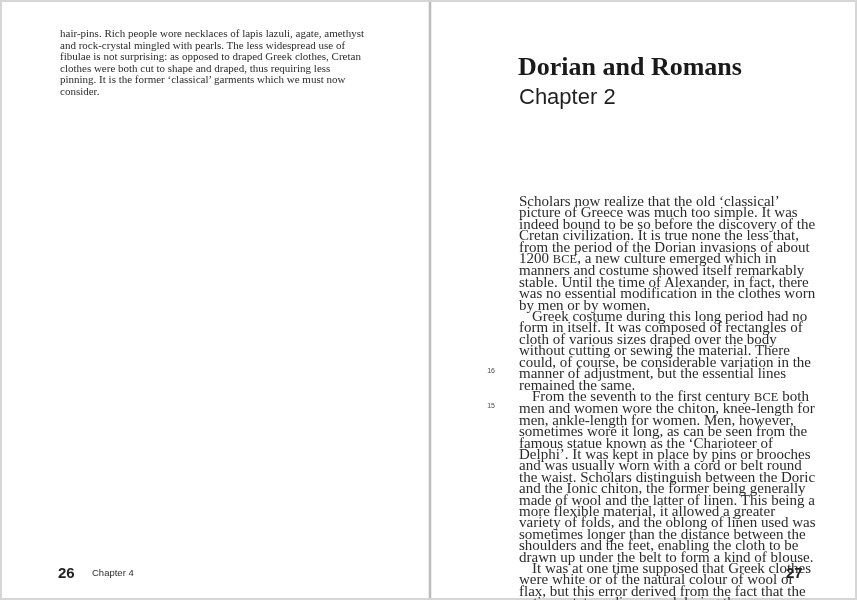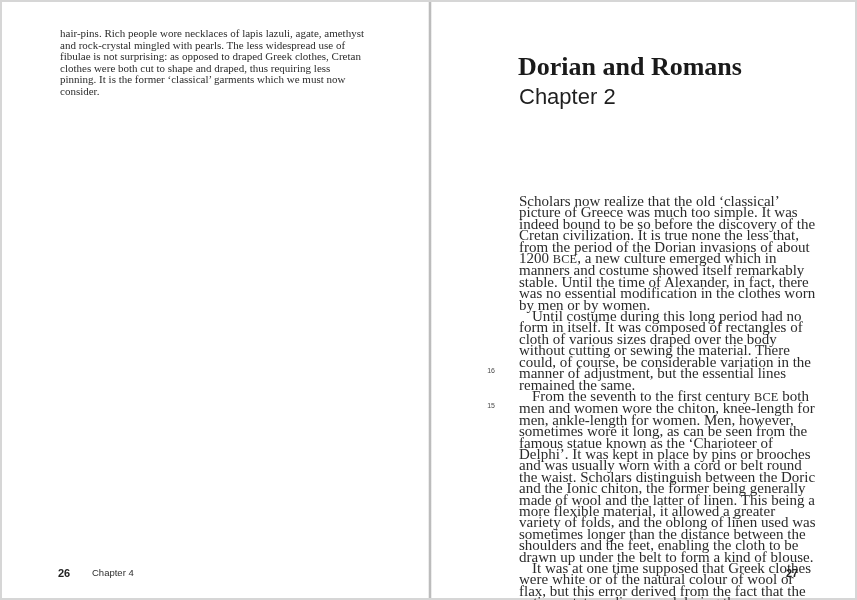--- a/index.html
+++ b/index.html
@@ -66,21 +66,21 @@
     font-family: "Liberation Sans", sans-serif;
     font-size: 7px; line-height: 8px;
     color: #4a4a4a;
   }
   .margin-ref.ref-a { top: 365px; }
   .margin-ref.ref-b { top: 400px; }
   
   .footer-num {
     position: absolute;
     font-family: "Liberation Sans", sans-serif;
-    font-size: 11px; line-height: 10px;
+    font-size: 15px; line-height: 10px;
     font-weight: 700;
     color: #222222;
   }
   .footer-num.left { left: 56px; top: 566px; }
   .footer-num.right { left: 784px; top: 566px; }
   .footer-chapter {
     position: absolute;
     left: 90px; top: 566px;
     font-family: "Liberation Sans", sans-serif;
     font-size: 9.5px; line-height: 10px;
@@ -103,21 +103,21 @@
 
   <div>
     <div class="kicker">Chapter 2</div>
     <div class="chapter-title">Dorian and Romans</div>
 
     <div class="margin-ref ref-a">16</div>
     <div class="margin-ref ref-b">15</div>
 
     <div class="right-body">
       <p><span>Scholars now realize that the old ‘classical’ picture of Greece was much too simple. It was indeed bound to be so before the discovery of the Cretan civilization. It is true none the less that, from the period of the Dorian invasions of about 1200 </span><span class="smallcaps">BCE</span><span>, a new culture emerged which in manners and costume showed itself remarkably stable. Until the time of Alexander, in fact, there was no essential modification in the clothes worn by men or by women.</span></p>
-      <p class="indent"><span>Until costume during this long period had no form in itself. It was composed of rectangles of cloth of various sizes draped over the body without cutting or sewing the material. There could, of course, be considerable variation in the manner of adjustment, but the essential lines remained the same.</span></p>
+      <p class="indent"><span>Greek costume during this long period had no form in itself. It was composed of rectangles of cloth of various sizes draped over the body without cutting or sewing the material. There could, of course, be considerable variation in the manner of adjustment, but the essential lines remained the same.</span></p>
       <p class="indent"><span>From the seventh to the first century </span><span class="smallcaps">BCE</span><span> both men and women wore the </span><span class="italic">chiton</span><span>, knee-length for men, ankle-length for women. Men, however, sometimes wore it long, as can be seen from the famous statue known as the ‘Charioteer of Delphi’. It was kept in place by pins or brooches and was usually worn with a cord or belt round the waist. Scholars distinguish between the Doric and the Ionic </span><span class="italic">chiton</span><span>, the former being generally made of wool and the latter of linen. This being a more flexible material, it allowed a greater variety of folds, and the oblong of linen used was sometimes longer than the distance between the shoulders and the feet, enabling the cloth to be drawn up under the belt to form a kind of blouse.</span></p>
       <p class="indent"><span>It was at one time supposed that Greek clothes were white or of the natural colour of wool or flax, but this error derived from the fact that the antique statues discovered during the Renaissance had lost any colour they might have possessed. Further researches have shown that Greek garments were often coloured and patterned, except presumably those worn by the poor.</span></p>
     </div>
 
     <div class="footer-num right">27</div>
   </div>
 
 </div>
 
 </body></html>

